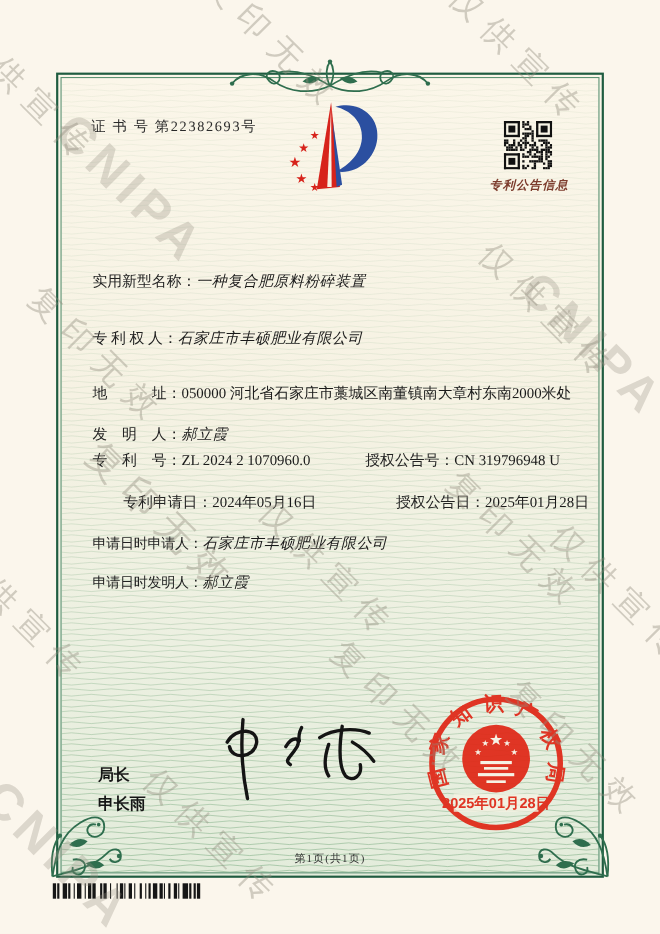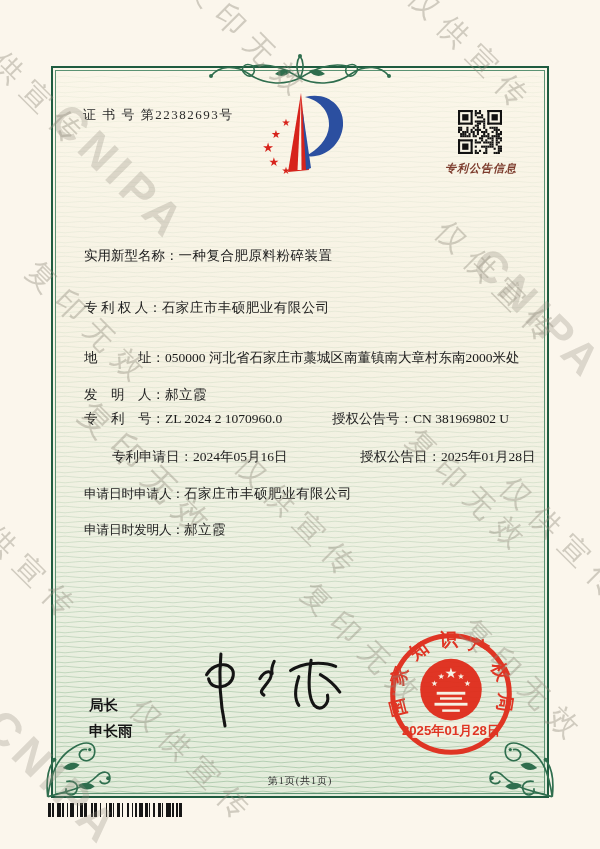--- a/index.html
+++ b/index.html
@@ -31,21 +31,21 @@
   .row-address{top:268px;white-space:normal;display:flex;margin-top:12px;}
   .row-address .lab{flex:0 0 73px;white-space:nowrap;}
   .row-address .val{width:374px;display:inline-block;}
   .row-inventor{top:304px;margin-top:13px;}
   .row-patno{top:341px;}
   .row-appdate{top:379px;margin-left:28px;}
   .col-r{position:absolute;left:248px;}
   .row-applicant{top:416px;}
   .row-appinventor{top:452px;}
   .row-applicant .lab,.row-appinventor .lab{font-size:12.8px;letter-spacing:-0.3px;}
-  .ls1{letter-spacing:0.5px;}
+  .ls1{letter-spacing:0.5px;font-style:italic;}
   .statement{position:absolute;left:19px;top:508px;width:462px;
              font-size:12.8px;font-style:italic;line-height:24px;
              text-indent:2em;color:#222;letter-spacing:0.6px;text-align:justify;}
   
   .officer{position:absolute;left:36px;top:624px;
            font-family:"Liberation Sans","DejaVu Sans",sans-serif;
            font-weight:bold;font-size:14.5px;line-height:26px;color:#161616;}
   .signature{position:absolute;left:128px;top:580px;width:170px;height:82px;z-index:12;}
   .seal{position:absolute;left:332px;top:558px;width:132px;height:136px;z-index:13;opacity:0.93;}
   .footer{position:absolute;left:0;top:706px;width:100%;text-align:center;
@@ -450,21 +450,21 @@
           <span class="val">050000 河北省石家庄市藁城区南董镇南大章村东南2000米处</span>
       </div>
 
       <div class="row row-inventor">
         <span class="lab">发　明　人：</span><span class="val ls1">郝立霞</span>
       </div>
 
       <div class="row row-patno">
         <span class="lab">专　利　号：</span><span class="val">ZL 2024 2 1070960.0</span>
         <span class="col-r">
-          <span class="lab">授权公告号：</span><span class="val">CN 381969802 U</span>
+          <span class="lab">授权公告号：</span><span class="val">CN 319796948 U</span>
         </span>
       </div>
 
       <div class="row row-appdate">
         <span class="lab">专利申请日：</span><span class="val">2024年05月16日</span>
         <span class="col-r">
           <span class="lab">授权公告日：</span><span class="val">2025年01月28日</span>
         </span>
       </div>
 

